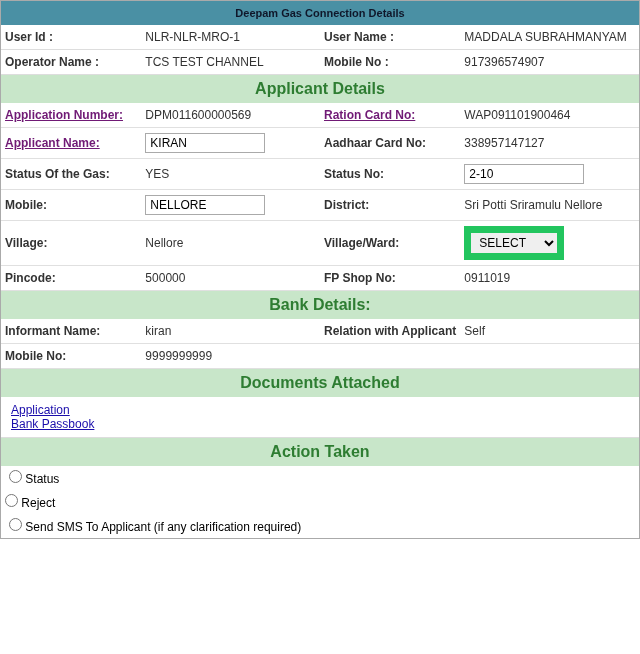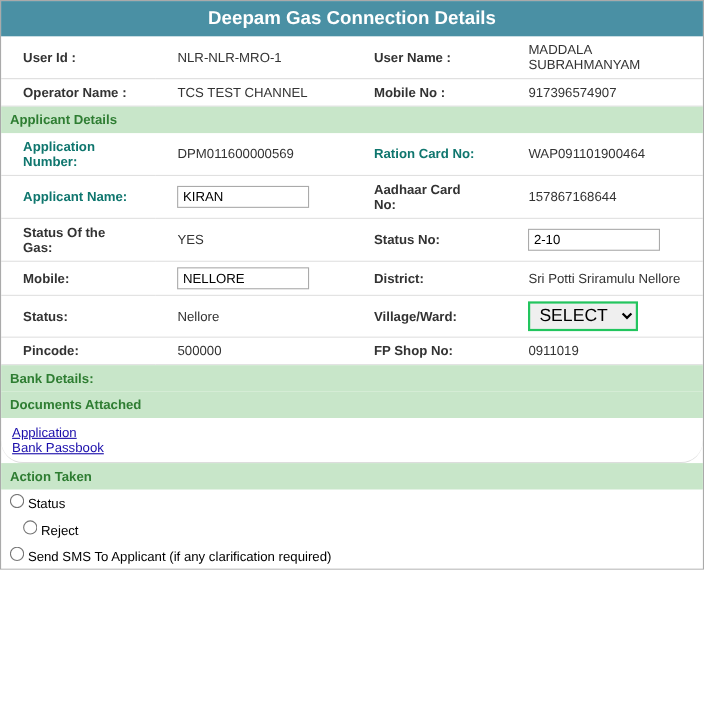--- a/index.html
+++ b/index.html
@@ -4,82 +4,84 @@
   <style>
     * { box-sizing: border-box; margin: 0; padding: 0; }
     body {
       font-family: Arial, sans-serif;
       font-size: 12px;
       background: #fff;
       width: 640px;
     }
     .page-title {
       background: #4a90a4;
-      color: #ffffff;
+      color: #0f172a;
       text-align: center;
       padding: 6px;
-      font-size: 17px;
+      font-size: 11px;
       font-weight: bold;
     }
     table {
       width: 100%;
       border-collapse: collapse;
     }
     td {
-      padding: 5px 20px;
+      padding: 5px 4px;
       vertical-align: middle;
     }
     .label-cell {
       font-weight: bold;
       color: #333;
       width: 22%;
     }
     .value-cell {
       color: #333;
       width: 28%;
     }
     .section-header {
       background: #c8e6c9;
       font-weight: bold;
       color: #2e7d32;
       padding: 5px 8px;
-      font-size: 12px;
+      font-size: 16px;
+      text-align: center;
     }
     .main-border {
       border: 1px solid #aaa;
     }
     .row-border td {
       border-bottom: 1px solid #e0e0e0;
     }
     input[type="text"] {
       border: 1px solid #aaa;
       padding: 2px 4px;
       font-size: 12px;
       width: 120px;
     }
     select {
-      border: 2px solid #22c55e;
+      border: 7px solid #22c55e;
       padding: 2px 4px;
-      font-size: 16px;
+      font-size: 12px;
       width: 100px;
     }
     .top-info td {
       border-bottom: 1px solid #ddd;
     }
     a {
       color: #1a0dab;
       text-decoration: underline;
       cursor: pointer;
     }
     .action-section td {
       padding: 3px 8px;
     }
     .underline-label {
-      font-weight: bold;
-      color: #0f766e;
+      text-decoration: underline;
+      font-weight: bold;
+      color: #701a75;
     }
   </style>
 </head>
 <body>
 
 <div class="main-border">
 
   <div class="page-title">Deepam Gas Connection Details</div>
 
   <table class="top-info">
@@ -108,40 +110,40 @@
       <td class="value-cell">DPM011600000569</td>
       <td class="label-cell underline-label">Ration Card No:</td>
       <td class="value-cell">WAP091101900464</td>
     </tr>
     <tr class="row-border">
       <td class="label-cell underline-label">Applicant Name:</td>
       <td class="value-cell">
         <input type="text" value="KIRAN" style="">
       </td>
       <td class="label-cell">Aadhaar Card No:</td>
-      <td class="value-cell">157867168644</td>
+      <td class="value-cell">338957147127</td>
     </tr>
     <tr class="row-border">
       <td class="label-cell">Status Of the Gas:</td>
       <td class="value-cell">YES</td>
       <td class="label-cell">Status No:</td>
       <td class="value-cell">
         <input type="text" value="2-10" style="">
       </td>
     </tr>
     <tr class="row-border">
       <td class="label-cell">Mobile:</td>
       <td class="value-cell">
         <input type="text" value="NELLORE" style="">
       </td>
       <td class="label-cell">District:</td>
       <td class="value-cell">Sri Potti Sriramulu Nellore</td>
     </tr>
     <tr class="row-border">
-      <td class="label-cell">Status:</td>
+      <td class="label-cell">Village:</td>
       <td class="value-cell">Nellore</td>
       <td class="label-cell">Village/Ward:</td>
       <td class="value-cell">
         <select>
           <option>SELECT</option>
         </select>
       </td>
     </tr>
     <tr class="row-border">
       <td class="label-cell">Pincode:</td>
@@ -149,24 +151,40 @@
       <td class="label-cell">FP Shop No:</td>
       <td class="value-cell">0911019</td>
     </tr>
   </tbody>
     </table>
 
   <div class="section-header">Bank Details:</div>
 
 
 
+  <table>
+    <tbody>
+        <tr class="row-border">
+      <td class="label-cell">Informant Name:</td>
+      <td class="value-cell">kiran</td>
+      <td class="label-cell">Relation with Applicant</td>
+      <td class="value-cell">Self</td>
+    </tr>
+    <tr class="row-border">
+      <td class="label-cell">Mobile No:</td>
+      <td class="value-cell">9999999999</td>
+      <td></td>
+      <td></td>
+    </tr>
+  </tbody>
+    </table>
 
   <div class="section-header">Documents Attached</div>
 
-  <div style="padding: 6px 10px; border-bottom: 1px solid #ddd; border-radius: 20px;">
+  <div style="padding: 6px 10px; border-bottom: 1px solid #ddd;">
     <div>
       <a>Application</a>
     </div>
     <div>
       <a>Bank Passbook</a>
     </div>
   </div>
 
   <div class="section-header">Action Taken</div>
 
@@ -174,21 +192,21 @@
     <tbody>
         <tr>
       <td style="padding: 4px 8px;">
         <label>
           <input type="radio" name="action" style="">
           <span>Status</span>
         </label>
       </td>
     </tr>
     <tr>
-      <td style="padding: 4px 20px;">
+      <td style="padding: 4px 4px;">
         <label>
           <input type="radio" name="action" style="">
           <span>Reject</span>
         </label>
       </td>
     </tr>
     <tr>
       <td style="padding: 4px 8px;">
         <label>
           <input type="radio" name="action" style="">

